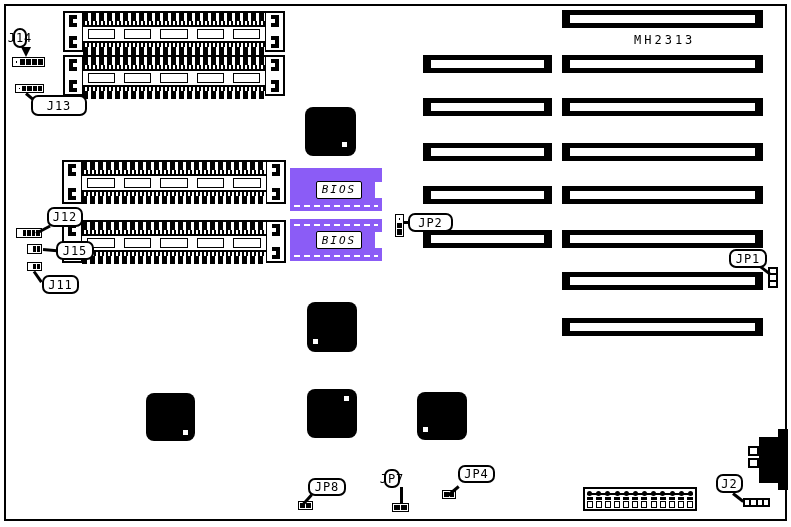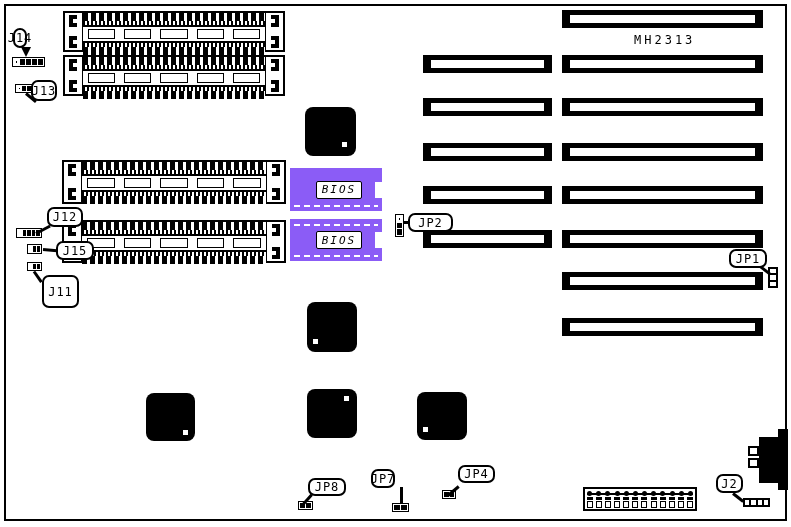--- a/index.html
+++ b/index.html
@@ -283,21 +283,21 @@
     </div>
 
   <div class="abs jmp" style="left:15px;top:84px;width:29px;height:9px">
       <i class="p1"></i>
       <i></i>
       <i></i>
       <i></i>
       <i></i>
     </div>
   <div class="tail" style="left:26px;top:92px;width:13px;transform:rotate(40deg)"></div>
-  <div class="abs callout" style="left:31px;top:80px;width:26px;height:21px">J13</div>
+  <div class="abs callout" style="left:31px;top:95px;width:56px;height:21px">J13</div>
 
   <div class="abs callout" style="left:47px;top:207px;width:36px;height:20px">J12</div>
   <div class="tail" style="left:36px;top:232px;width:16px;transform:rotate(-28deg)"></div>
   <div class="abs jmp" style="left:16px;top:228px;width:26px;height:10px">
       <i class="p1"></i>
       <i></i>
       <i></i>
       <i></i>
       <i></i>
     </div>
@@ -309,21 +309,21 @@
     </div>
   <div class="tail" style="left:43px;top:248px;width:14px;transform:rotate(5deg)"></div>
   <div class="abs callout" style="left:56px;top:241px;width:38px;height:19px">J15</div>
 
   <div class="abs jmp" style="left:27px;top:262px;width:15px;height:9px">
       <i class="p1"></i>
       <i></i>
       <i></i>
     </div>
   <div class="tail" style="left:34px;top:270px;width:13px;transform:rotate(55deg)"></div>
-  <div class="abs callout" style="left:42px;top:275px;width:37px;height:33px">J11</div>
+  <div class="abs callout" style="left:42px;top:275px;width:37px;height:19px">J11</div>
 
   <div class="abs jmp vert" style="left:395px;top:214px;width:9px;height:23px">
       <i class="p1"></i>
       <i></i>
       <i></i>
     </div>
   <div class="tail" style="left:403px;top:221px;width:8px"></div>
   <div class="abs callout" style="left:408px;top:213px;width:45px;height:19px">JP2</div>
 
   <div class="abs callout" style="left:729px;top:249px;width:38px;height:19px">JP1</div>
@@ -334,21 +334,21 @@
       <i></i>
     </div>
 
   <div class="abs callout" style="left:308px;top:478px;width:38px;height:18px">JP8</div>
   <div class="tail" style="left:303px;top:503px;width:13px;transform:rotate(-48deg)"></div>
   <div class="abs jmp" style="left:298px;top:501px;width:15px;height:9px">
       <i></i>
       <i></i>
     </div>
 
-  <div class="abs callout" style="left:371px;top:469px;width:24px;height:19px">JP7</div>
+  <div class="abs callout" style="left:384px;top:469px;width:16px;height:19px">JP7</div>
   <div class="tail" style="left:400px;top:487px;width:3px;height:16px"></div>
   <div class="abs jmp" style="left:392px;top:503px;width:17px;height:9px">
       <i></i>
       <i></i>
     </div>
 
   <div class="abs callout" style="left:458px;top:465px;width:37px;height:18px">JP4</div>
   <div class="tail" style="left:448px;top:494px;width:14px;transform:rotate(-40deg)"></div>
   <div class="abs jmp" style="left:442px;top:490px;width:14px;height:9px">
       <i></i>

